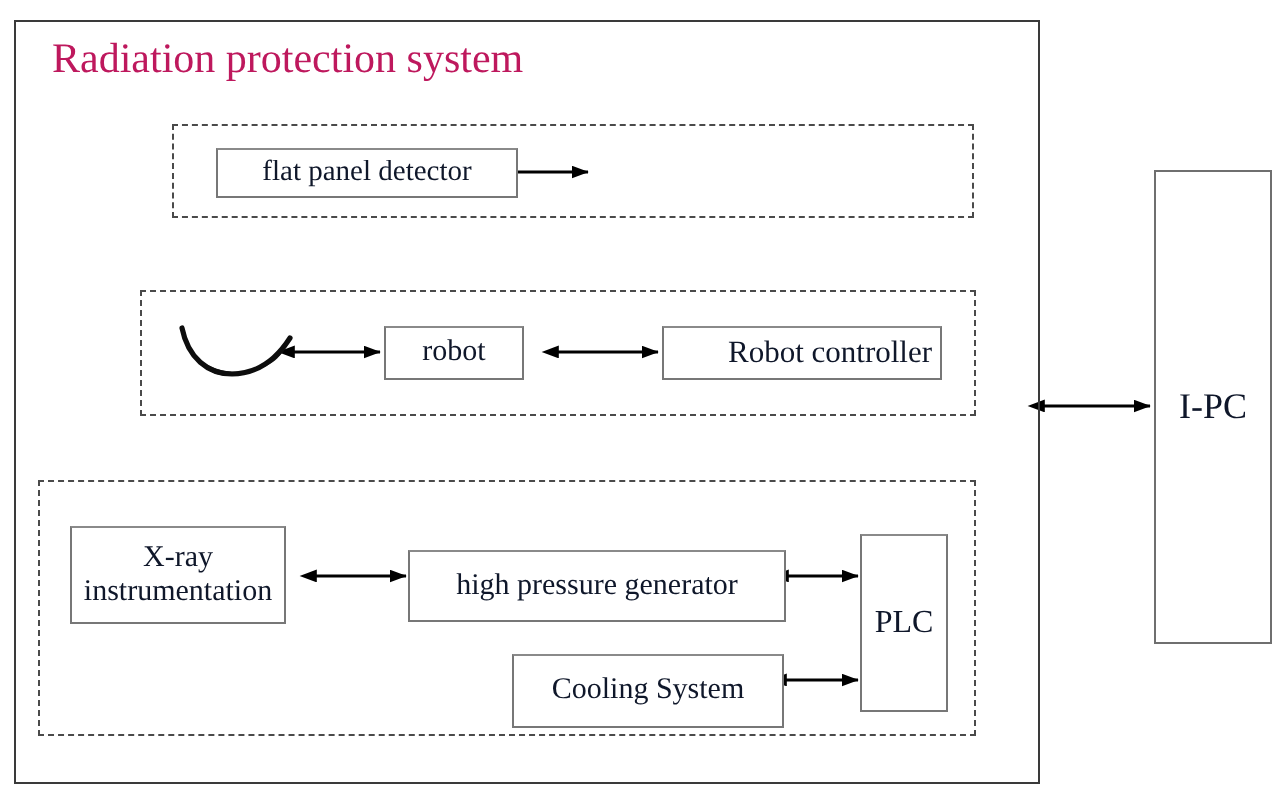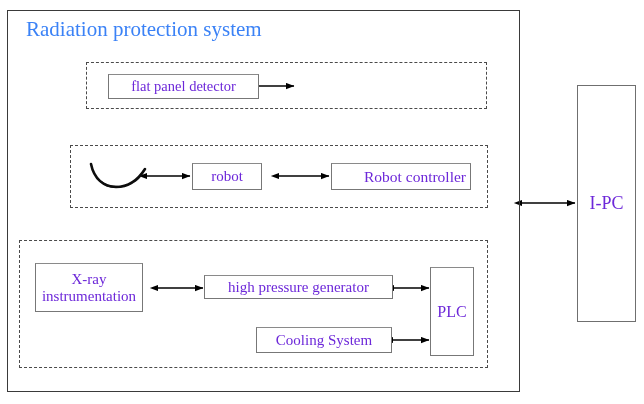--- a/index.html
+++ b/index.html
@@ -34,30 +34,30 @@
   .node {
     position: absolute;
     box-sizing: border-box;
     border: 1.3px solid #777;
     border-top-color: #8a8a8a;
     background: #ffffff;
     display: flex;
     align-items: center;
     justify-content: center;
     text-align: center;
-    color: #6d28d9;
+    color: #0f172a;
     line-height: 1.12;
     white-space: nowrap;
   }
   .node.wrap { white-space: normal; }
 
   
   .title {
     position: absolute;
-    color: #3b82f6;
+    color: #be185d;
     white-space: nowrap;
   }
 
   
   #arrows {
     position: absolute;
     left: 0; top: 0;
     width: 644px;
     height: 404px;
     pointer-events: none;
@@ -139,21 +139,21 @@
   </div>
 
   <div class="node" style="left:192px; top:163px; width:70px; height:27px; font-size:15px;">robot</div>
 
   <div class="node" style="left:331px; top:163px; width:140px; height:27px; font-size:15.5px;padding-left:28px;">Robot controller</div>
 
   <div class="dashed-group" style="left:19px; top:240px; width:469px; height:128px;"></div>
 
   <div class="node wrap" style="left:35px; top:263px; width:108px; height:49px; font-size:15px; padding:0 2px;">X-ray instrumentation</div>
 
-  <div class="node" style="left:204px; top:275px; width:189px; height:24px; font-size:15px;">high pressure generator</div>
+  <div class="node" style="left:204px; top:275px; width:189px; height:36px; font-size:15px;">high pressure generator</div>
 
-  <div class="node" style="left:256px; top:327px; width:136px; height:26px; font-size:15px;">Cooling System</div>
+  <div class="node" style="left:256px; top:327px; width:136px; height:37px; font-size:15px;">Cooling System</div>
 
   <div class="node" style="left:577px; top:85px; width:59px; height:237px; font-size:18px; border-color:#6f6f6f;">I-PC</div>
 
   <div class="node" style="left:430px; top:267px; width:44px; height:89px; font-size:16px;">PLC</div>
 
 </div>
 
 </body></html>

